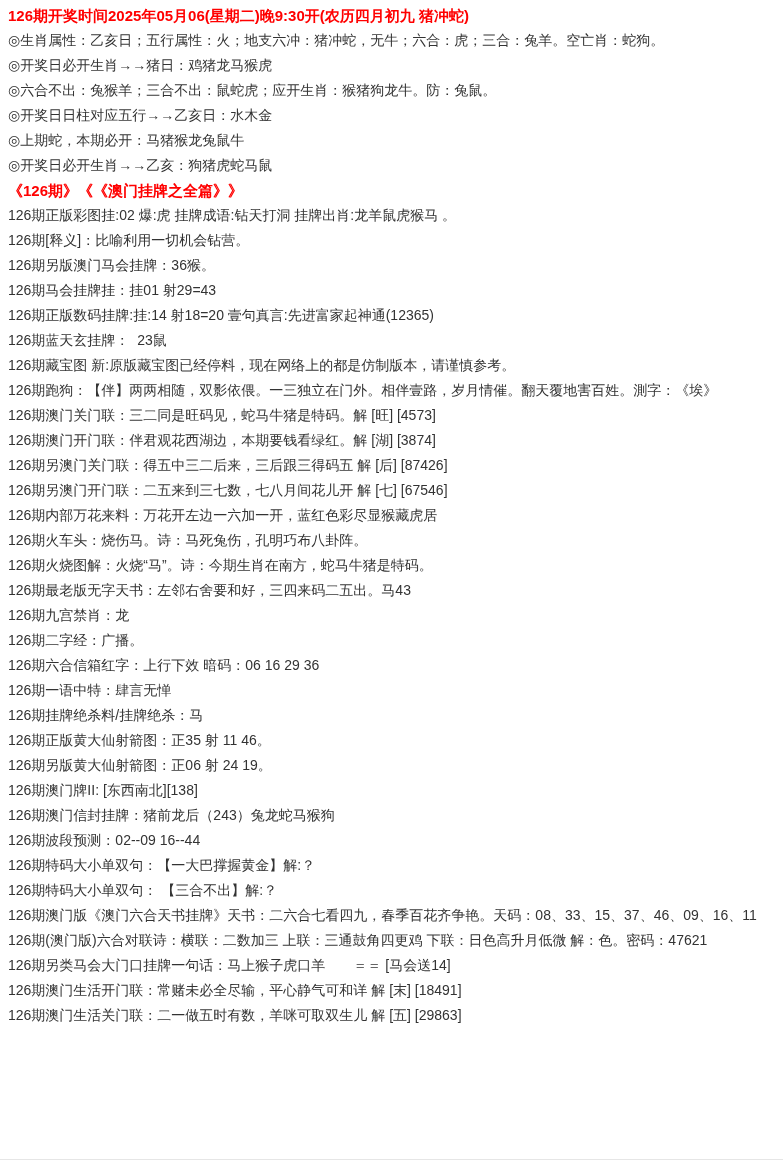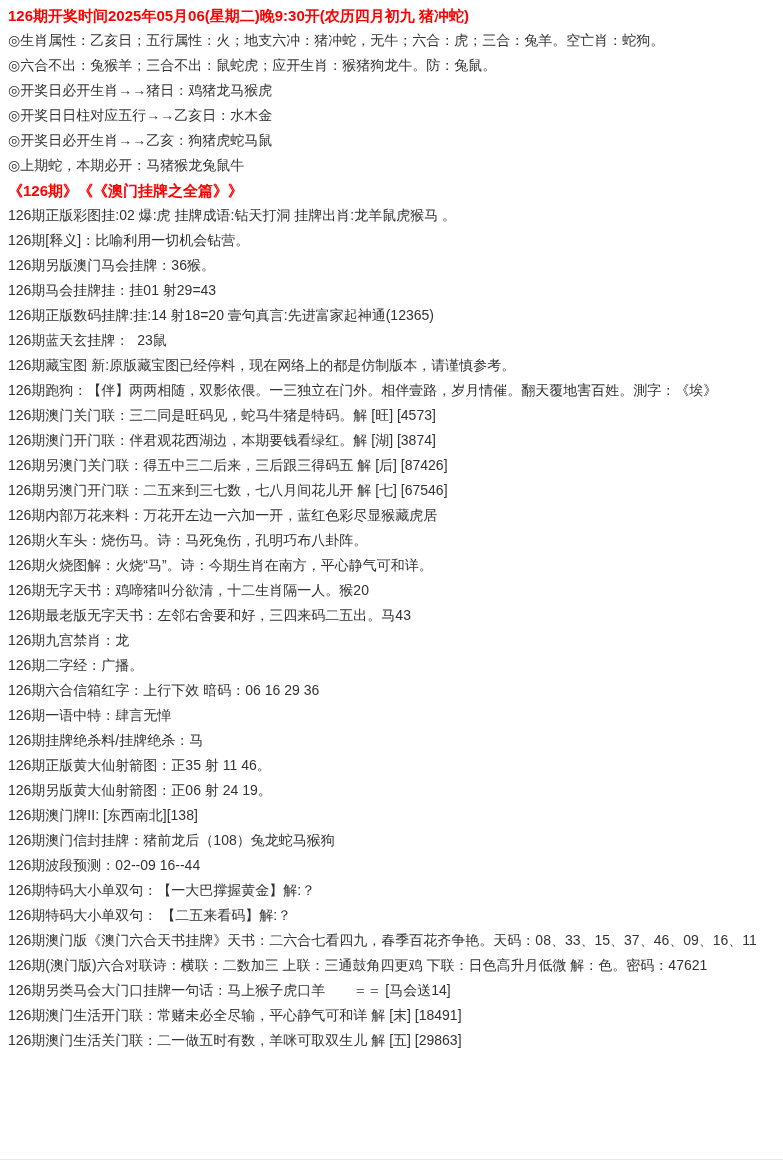--- a/index.html
+++ b/index.html
@@ -37,55 +37,54 @@
     border-top: 1px solid var(--divider-color, #e6e6e6);
   }
 </style>
 </head>
 <body>
 
 <div class="page">
   <div class="content">
       <p class="line red">126期开奖时间2025年05月06(星期二)晚9:30开(农历四月初九 猪冲蛇)</p>
       <p class="line">◎生肖属性：乙亥日；五行属性：火；地支六冲：猪冲蛇，无牛；六合：虎；三合：兔羊。空亡肖：蛇狗。</p>
+      <p class="line">◎开奖日必开生肖→→猪日：鸡猪龙马猴虎</p>
       <p class="line">◎六合不出：兔猴羊；三合不出：鼠蛇虎；应开生肖：猴猪狗龙牛。防：兔鼠。</p>
-      <p class="line">◎开奖日必开生肖→→猪日：鸡猪龙马猴虎</p>
       <p class="line">◎开奖日日柱对应五行→→乙亥日：水木金</p>
+      <p class="line">◎上期蛇，本期必开：马猪猴龙兔鼠牛</p>
       <p class="line">◎开奖日必开生肖→→乙亥：狗猪虎蛇马鼠</p>
-      <p class="line">◎上期蛇，本期必开：马猪猴龙兔鼠牛</p>
       <p class="line red">《126期》《《澳门挂牌之全篇》》</p>
       <p class="line">126期正版彩图挂:02 爆:虎 挂牌成语:钻天打洞 挂牌出肖:龙羊鼠虎猴马 。</p>
       <p class="line">126期[释义]：比喻利用一切机会钻营。</p>
       <p class="line">126期另版澳门马会挂牌：36猴。</p>
       <p class="line">126期马会挂牌挂：挂01 射29=43</p>
       <p class="line">126期正版数码挂牌:挂:14 射18=20 壹句真言:先进富家起神通(12365)</p>
       <p class="line">126期蓝天玄挂牌：  23鼠</p>
       <p class="line">126期藏宝图 新:原版藏宝图已经停料，现在网络上的都是仿制版本，请谨慎参考。</p>
       <p class="line">126期跑狗：【伴】两两相随，双影依偎。一三独立在门外。相伴壹路，岁月情催。翻天覆地害百姓。測字：《埃》</p>
       <p class="line">126期澳门关门联：三二同是旺码见，蛇马牛猪是特码。解 [旺] [4573]</p>
       <p class="line">126期澳门开门联：伴君观花西湖边，本期要钱看绿红。解 [湖] [3874]</p>
       <p class="line">126期另澳门关门联：得五中三二后来，三后跟三得码五 解 [后] [87426]</p>
       <p class="line">126期另澳门开门联：二五来到三七数，七八月间花儿开 解 [七] [67546]</p>
       <p class="line">126期内部万花来料：万花开左边一六加一开，蓝红色彩尽显猴藏虎居</p>
       <p class="line">126期火车头：烧伤马。诗：马死兔伤，孔明巧布八卦阵。</p>
-      <p class="line">126期火烧图解：火烧“马”。诗：今期生肖在南方，平心静气可和详。</p>
-      <p class="line">126期无字天书：鸡啼猪叫分欲清，十二生肖隔一人。猴20</p>
+      <p class="line">126期火烧图解：火烧“马”。诗：今期生肖在南方，蛇马牛猪是特码。</p>
       <p class="line">126期最老版无字天书：左邻右舍要和好，三四来码二五出。马43</p>
       <p class="line">126期九宫禁肖：龙</p>
       <p class="line">126期二字经：广播。</p>
       <p class="line">126期六合信箱红字：上行下效 暗码：06 16 29 36</p>
       <p class="line">126期一语中特：肆言无惮</p>
       <p class="line">126期挂牌绝杀料/挂牌绝杀：马</p>
       <p class="line">126期正版黄大仙射箭图：正35 射 11 46。</p>
       <p class="line">126期另版黄大仙射箭图：正06 射 24 19。</p>
       <p class="line">126期澳门牌II: [东西南北][138]</p>
-      <p class="line">126期澳门信封挂牌：猪前龙后（108）兔龙蛇马猴狗</p>
+      <p class="line">126期澳门信封挂牌：猪前龙后（243）兔龙蛇马猴狗</p>
       <p class="line">126期波段预测：02--09 16--44</p>
       <p class="line">126期特码大小单双句：【一大巴撑握黄金】解:？</p>
-      <p class="line">126期特码大小单双句： 【二五来看码】解:？</p>
+      <p class="line">126期特码大小单双句： 【三合不出】解:？</p>
       <p class="line">126期澳门版《澳门六合天书挂牌》天书：二六合七看四九，春季百花齐争艳。天码：08、33、15、37、46、09、16、11</p>
       <p class="line">126期(澳门版)六合对联诗：横联：二数加三 上联：三通鼓角四更鸡 下联：日色高升月低微 解：色。密码：47621</p>
       <p class="line">126期另类马会大门口挂牌一句话：马上猴子虎口羊　　＝＝ [马会送14]</p>
       <p class="line">126期澳门生活开门联：常赌未必全尽输，平心静气可和详 解 [末] [18491]</p>
       <p class="line">126期澳门生活关门联：二一做五时有数，羊咪可取双生儿 解 [五] [29863]</p>
     </div>
   <div class="footer-divider"></div>
 </div>
 
 </body></html>

